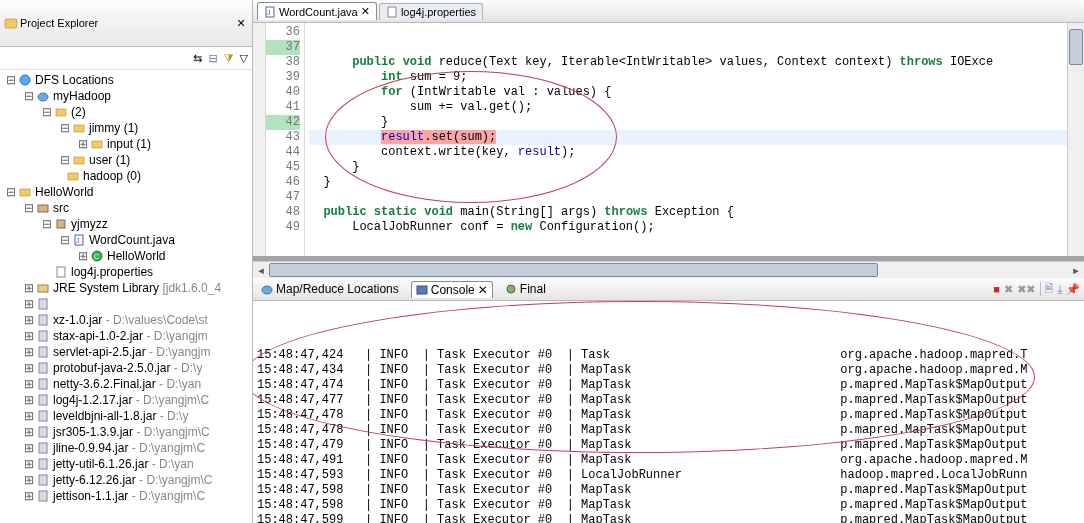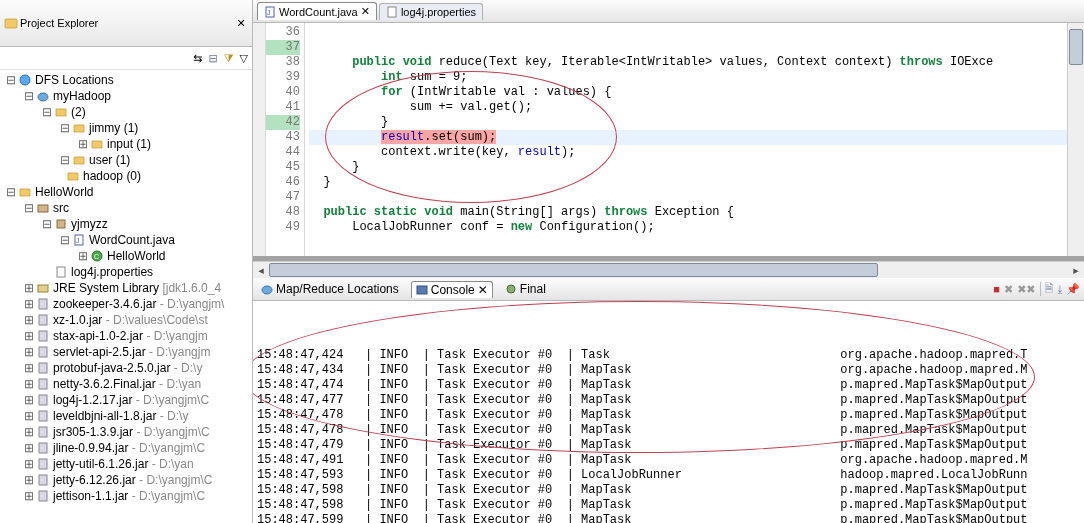--- a/index.html
+++ b/index.html
@@ -195,21 +195,20 @@
           </span>
           <span class="tlabel"><span>JRE System Library</span> <span class="gray">[jdk1.6.0_4</span></span>
         </div>
       <div class="tree-row" style="padding-left:22px">
           <span class="tw">⊞</span>
           <span class="ticon">
             <svg width="10" height="12">
               <rect x="1" y="1" width="8" height="10" fill="#d8d8e8" stroke="#888"></rect>
             </svg>
           </span>
-          <span class="tlabel"><span>zookeeper-3.4.6.jar</span><span class="gray"> - D:\yangjm\</span></span>
         </div>
       <div class="tree-row" style="padding-left:22px">
           <span class="tw">⊞</span>
           <span class="ticon">
             <svg width="10" height="12">
               <rect x="1" y="1" width="8" height="10" fill="#d8d8e8" stroke="#888"></rect>
             </svg>
           </span>
           <span class="tlabel"><span>xz-1.0.jar</span><span class="gray"> - D:\values\Code\st</span></span>
         </div>

